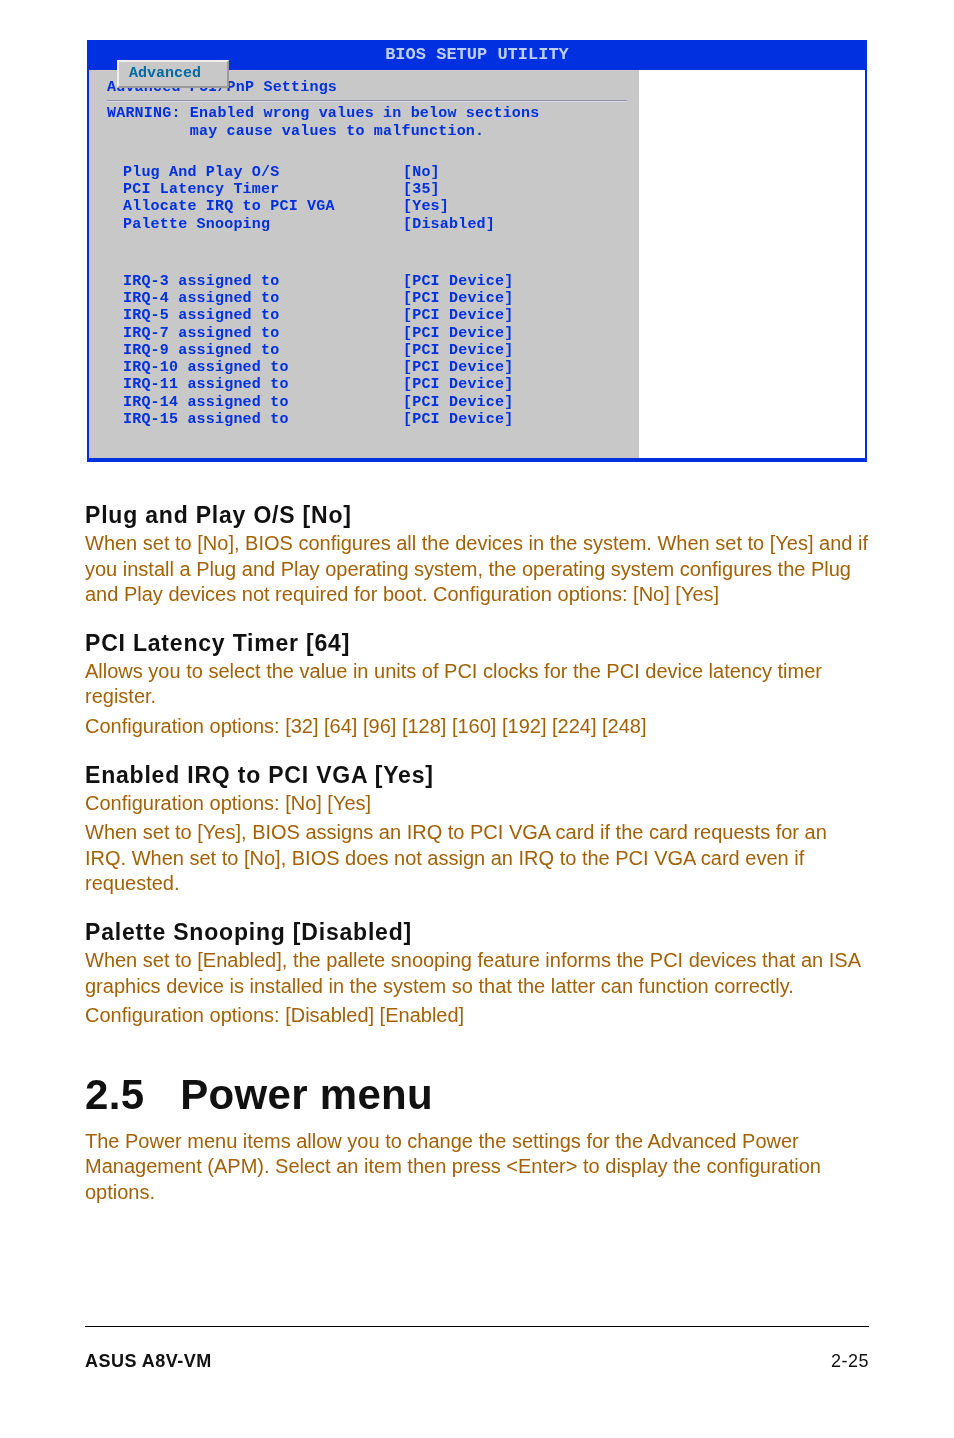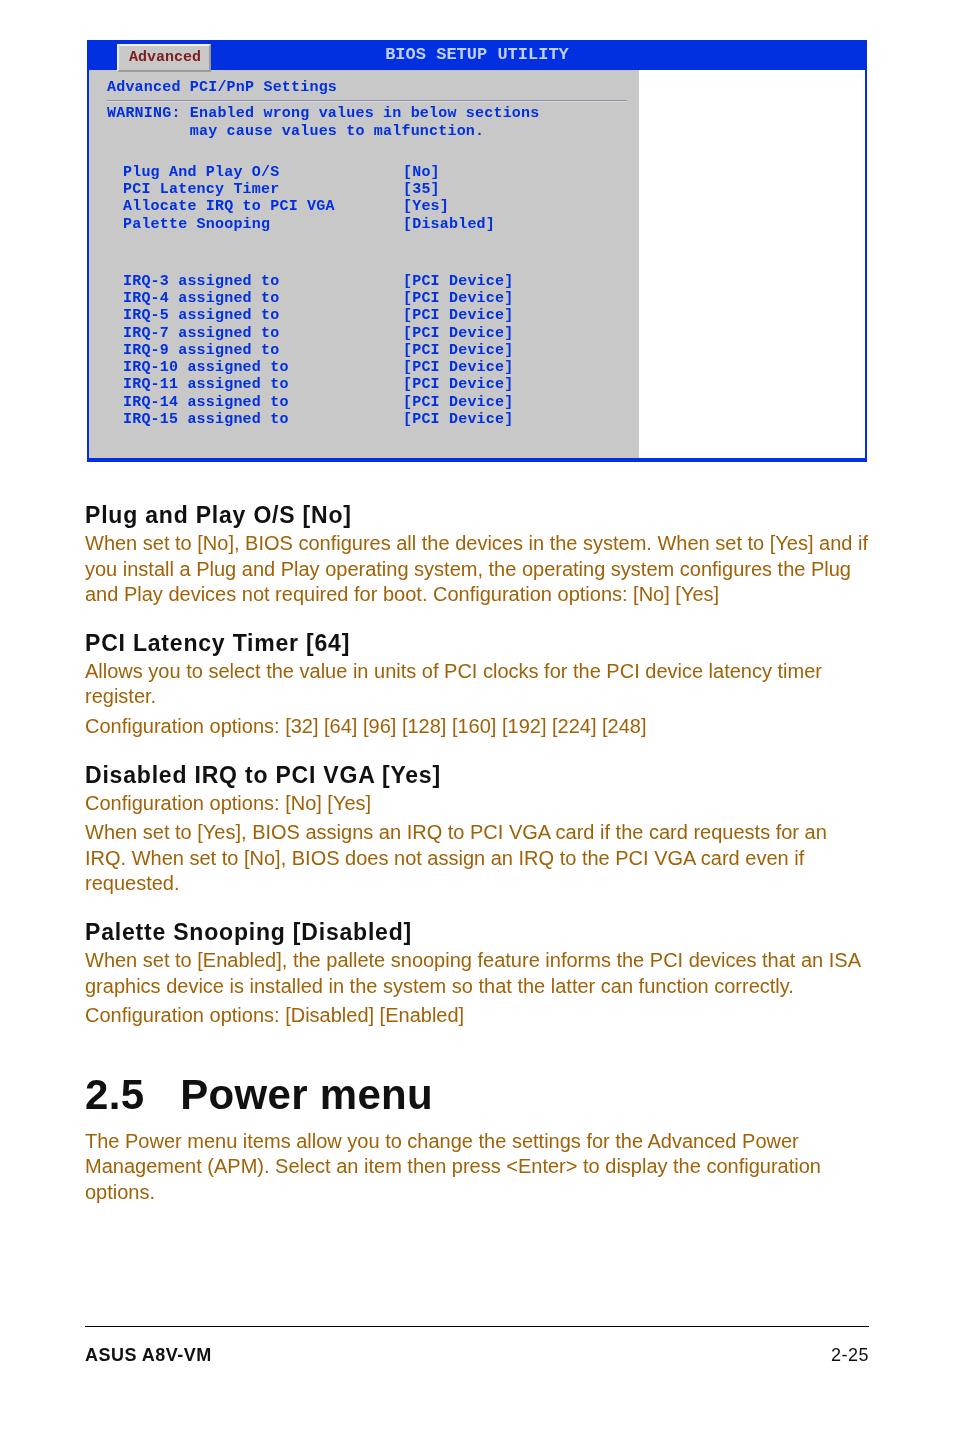--- a/index.html
+++ b/index.html
@@ -34,24 +34,24 @@
     font-weight: bold;
     font-size: 17px;
     text-align: center;
     position: relative;
     height: 26px;
     line-height: 22px;
   }
   .bios-tab {
     position: absolute;
     left: 28px;
-    top: 0;
+    top: 16px;
     background: #c8c8c8;
-    color: #7f1d1d;
-    padding: 1px 8px 1px 10px;
+    color: #0369a1;
+    padding: 1px 26px 1px 10px;
     font-family: "Courier New", monospace;
     font-size: 15px;
     font-weight: bold;
     border: 2px outset #eee;
   }
   .bios-body {
     display: flex;
     align-items: flex-end;
   }
   .bios-left {
@@ -110,21 +110,21 @@
   }
   .section-row {
     display: flex;
     gap: 36px;
     align-items: baseline;
   }
 
   .footer {
     border-top: 1.5px solid #000;
     margin-top: 120px;
-    padding-top: 18px;
+    padding-top: 24px;
     display: flex;
     justify-content: space-between;
     font-size: 18px;
     letter-spacing: 0.5px;
   }
   .footer .left { font-weight: 700; }
   .footer .right { font-weight: 400; }
 </style>
 </head>
 <body>
@@ -207,21 +207,21 @@
     </div>
   </div>
 
   <h3 class="opt">Plug and Play O/S [No]</h3>
   <p class="body">When set to [No], BIOS configures all the devices in the system. When set to [Yes] and if you install a Plug and Play operating system, the operating system configures the Plug and Play devices not required for boot. Configuration options: [No] [Yes]</p>
 
   <h3 class="opt">PCI Latency Timer [64]</h3>
   <p class="body">Allows you to select the value in units of PCI clocks for the PCI device latency timer register.</p>
   <p class="body">Configuration options: [32] [64] [96] [128] [160] [192] [224] [248]</p>
 
-  <h3 class="opt">Disabled IRQ to PCI VGA [Yes]</h3>
+  <h3 class="opt">Enabled IRQ to PCI VGA [Yes]</h3>
   <p class="body">Configuration options: [No] [Yes]</p>
   <p class="body">When set to [Yes], BIOS assigns an IRQ to PCI VGA card if the card requests for an IRQ. When set to [No], BIOS does not assign an IRQ to the PCI VGA card even if requested.</p>
 
   <h3 class="opt">Palette Snooping [Disabled]</h3>
   <p class="body">When set to [Enabled], the pallete snooping feature informs the PCI devices that an ISA graphics device is installed in the system so that the latter can function correctly.</p>
   <p class="body">Configuration options: [Disabled] [Enabled]</p>
 
   <div class="section-row">
     <h2 class="section-num">2.5</h2>
     <h2 class="section-num">Power menu</h2>

